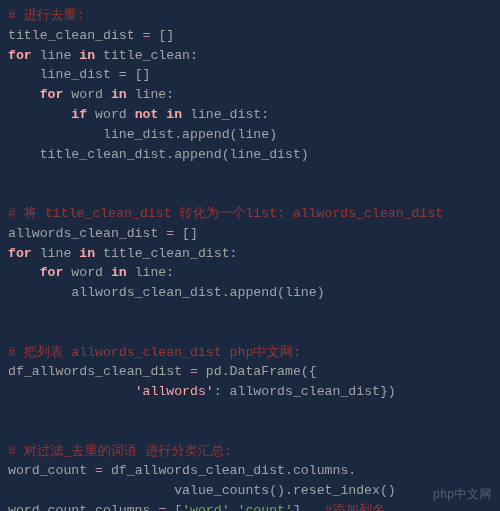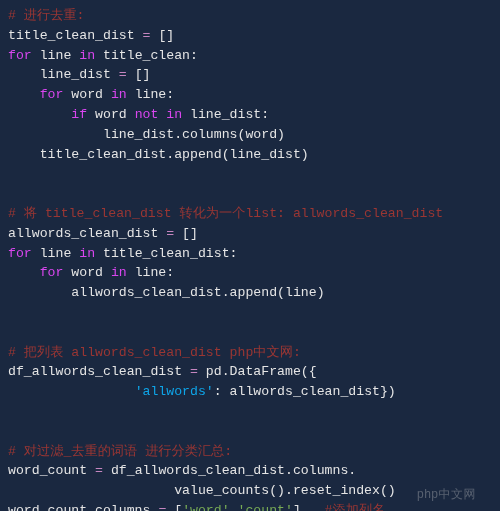--- a/index.html
+++ b/index.html
@@ -13,46 +13,46 @@
   pre {
     margin: 0;
     padding: 6px 8px;
     font-family: Consolas, "Courier New", monospace;
     font-size: 13.2px;
     line-height: 1.5;
     white-space: pre;
     color: #c8c8c8;
   }
   .c-comment { color: #9a3633; margin-top: 24px; }
-  .c-normal  { color: #e5e5e5; }
-  .c-kw      { color: #d946ef; }
-  .c-str     { color: #0ea5e9; }
+  .c-normal  { color: #a3a3a3; }
+  .c-kw      { color: #fca5a5; font-weight: bold; }
+  .c-str     { color: #fca5a5; }
   .c-strs    { color: #77aa55; }
   .c-op      { color: #c586c0; }
   .watermark {
     position: absolute;
-    right: 24px;
+    right: 8px;
     bottom: 8px;
     font-family: Arial, sans-serif;
     font-size: 12px;
     color: rgba(200,200,200,0.35);
     letter-spacing: 0.5px;
     pointer-events: none;
   }
 </style>
 </head>
 <body>
 
 <pre id="code-block"><span class="c-comment"># 进行去重:</span>
 <span class="c-normal">title_clean_dist </span><span class="c-op">=</span><span class="c-normal"> []</span>
 <span class="c-kw">for</span><span class="c-normal"> line </span><span class="c-kw">in</span><span class="c-normal"> title_clean:</span>
 <span class="c-normal">    line_dist </span><span class="c-op">=</span><span class="c-normal"> []</span>
 <span class="c-normal">    </span><span class="c-kw">for</span><span class="c-normal"> word </span><span class="c-kw">in</span><span class="c-normal"> line:</span>
 <span class="c-normal">        </span><span class="c-kw">if</span><span class="c-normal"> word </span><span class="c-kw">not</span><span class="c-normal"> </span><span class="c-kw">in</span><span class="c-normal"> line_dist:</span>
-<span class="c-normal">            line_dist.columns(word)</span>
+<span class="c-normal">            line_dist.append(line)</span>
 <span class="c-normal">    title_clean_dist.append(line_dist)</span>
 <span class="c-normal"></span>
 <span class="c-normal"></span>
 <span class="c-comment"># 将 title_clean_dist 转化为一个list: allwords_clean_dist</span>
 <span class="c-normal">allwords_clean_dist </span><span class="c-op">=</span><span class="c-normal"> []</span>
 <span class="c-kw">for</span><span class="c-normal"> line </span><span class="c-kw">in</span><span class="c-normal"> title_clean_dist:</span>
 <span class="c-normal">    </span><span class="c-kw">for</span><span class="c-normal"> word </span><span class="c-kw">in</span><span class="c-normal"> line:</span>
 <span class="c-normal">        allwords_clean_dist.append(line)</span>
 <span class="c-normal"></span>
 <span class="c-normal"></span>

